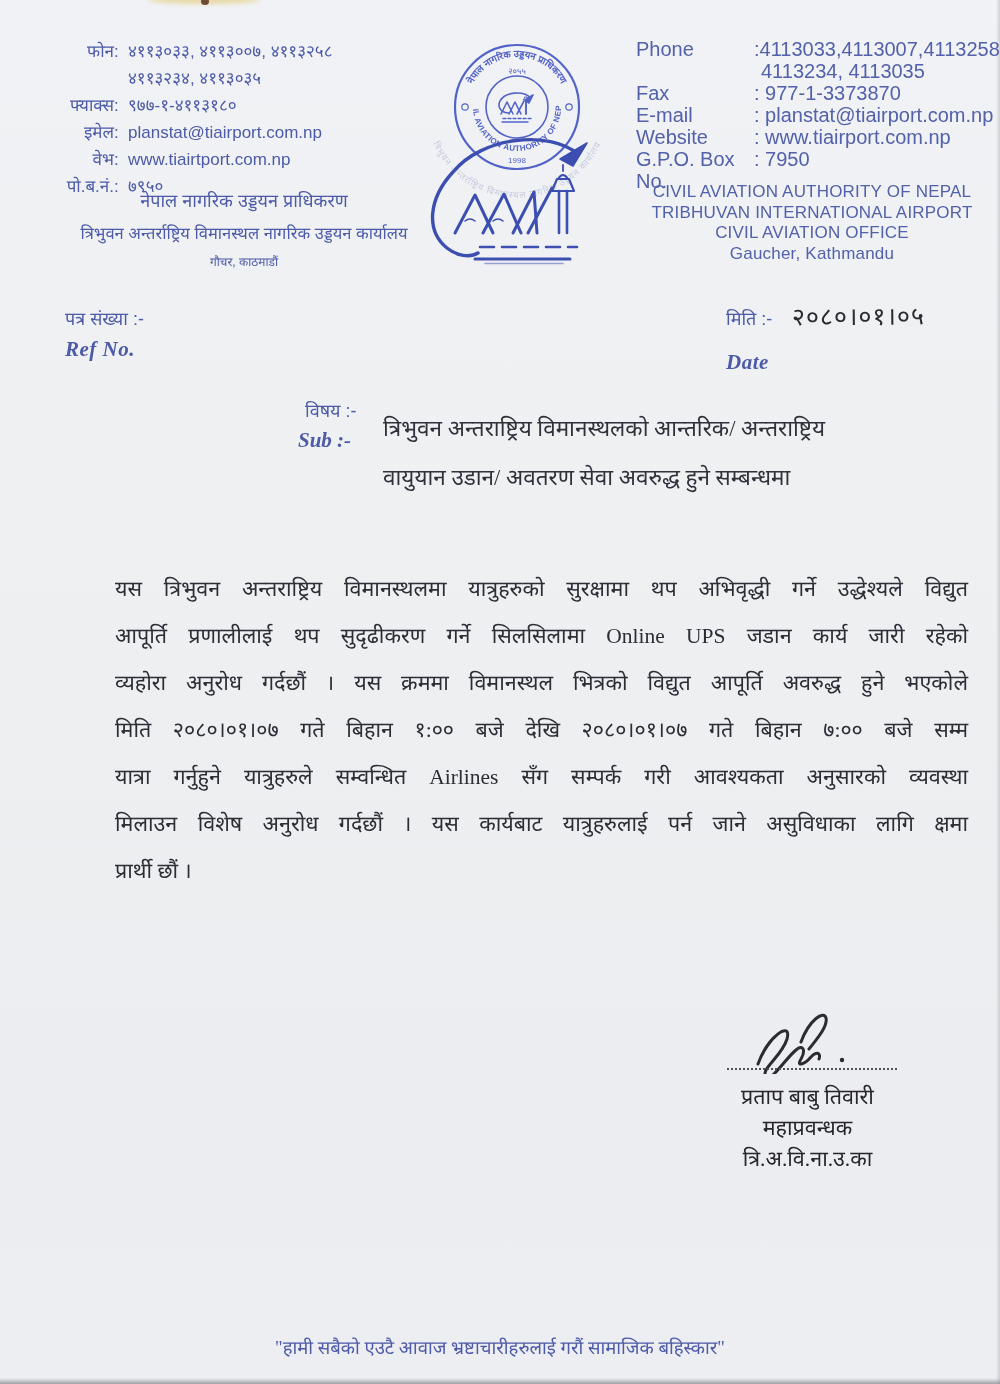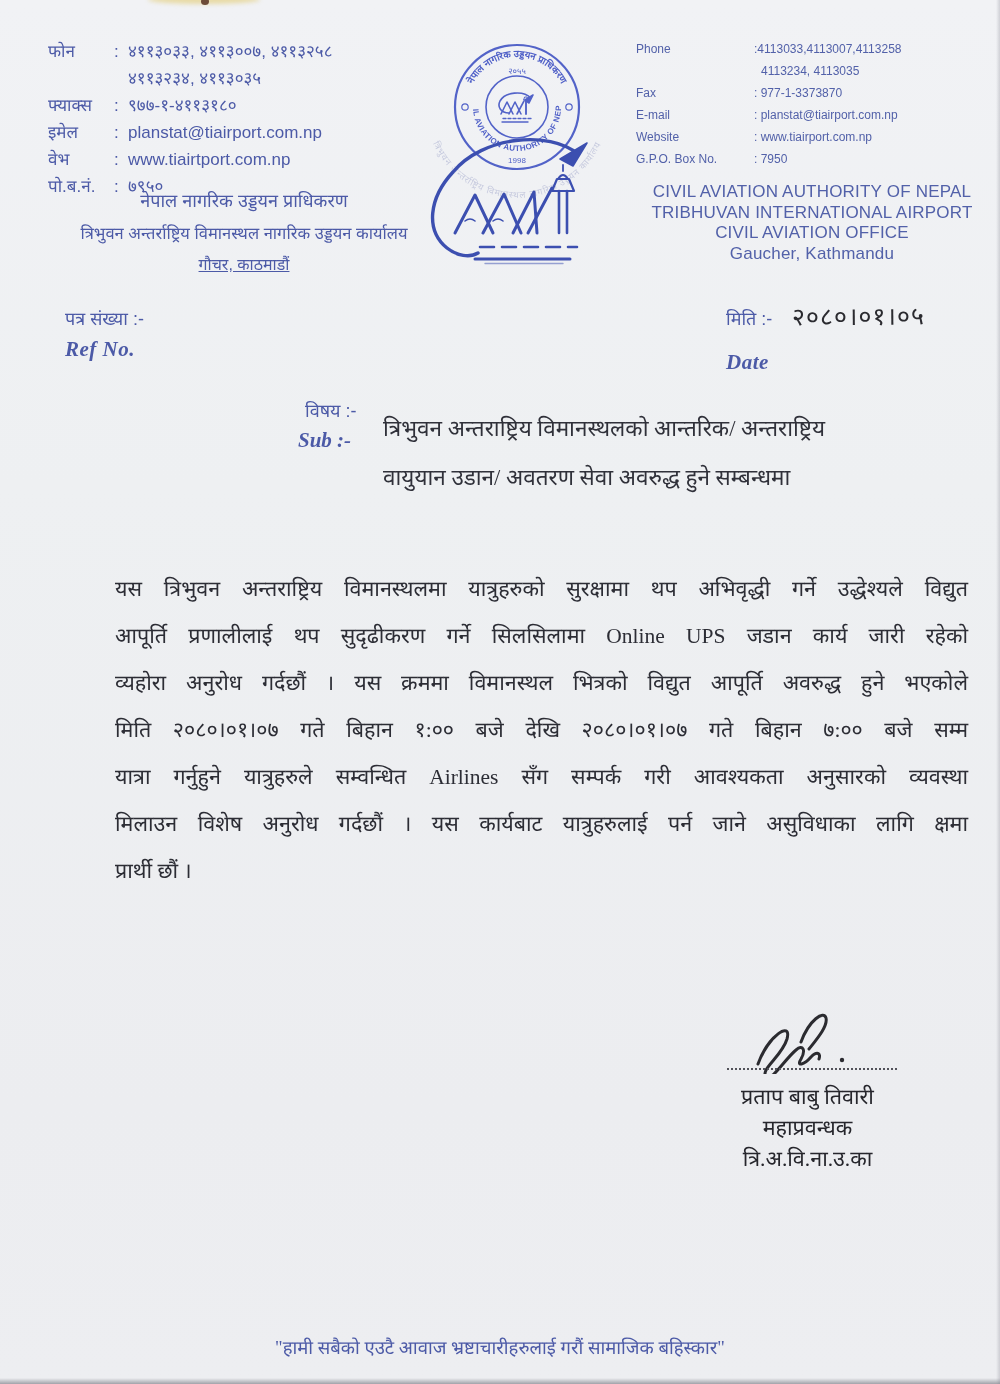--- a/index.html
+++ b/index.html
@@ -12,28 +12,28 @@
   .edge-bottom{position:absolute;left:0;right:0;bottom:0;height:6px;
     background:linear-gradient(to bottom,rgba(110,110,120,0),rgba(100,100,110,.55));}
   .edge-right{position:absolute;top:0;bottom:0;right:0;width:4px;
     background:linear-gradient(to left,rgba(130,130,142,.30),rgba(130,130,142,0));}
   .smudge-top{position:absolute;left:148px;top:-5px;width:112px;height:9px;border-radius:50%;
     background:rgba(222,190,70,.45);filter:blur(2px);}
   .speck-top{position:absolute;left:201px;top:-2px;width:8px;height:7px;border-radius:50%;
     background:#6d4b38;}
   .contact-left{position:absolute;left:48px;top:38px;font-size:17px;line-height:27px;color:#4c5aa7;}
   .crow{display:flex;}
-  .crow .clbl{width:66px;flex:none;}
+  .crow .clbl{width:66px;flex:none;text-align:right;}
   .crow .csep{width:14px;flex:none;}
   .crow .cval{white-space:nowrap;}
   .org-left{position:absolute;left:36px;top:188px;width:416px;text-align:center;color:#4c5aa7;}
   .org-left .l1{font-size:18px;margin-bottom:9px;}
   .org-left .l2{font-size:16.5px;margin-bottom:9px;}
-  .org-left .l3{font-size:16px;text-decoration:underline;}
-  .contact-right{position:absolute;left:636px;top:38px;font-size:12px;line-height:22px;color:#5261a9;}
+  .org-left .l3{font-size:12px;}
+  .contact-right{position:absolute;left:636px;top:38px;font-size:20px;line-height:22px;color:#5261a9;}
   .rrow{display:flex;}
   .rrow .rlbl{width:118px;flex:none;}
   .rrow .rval{white-space:nowrap;}
   .org-right{position:absolute;left:628px;top:182px;width:368px;text-align:center;
     font-size:17px;line-height:20.5px;color:#5261a9;letter-spacing:.2px;}
   
   .script{font-family:"Liberation Serif", serif;font-style:italic;font-weight:bold;}
   .ref-block{position:absolute;left:50px;top:306px;color:#4c5aa7;margin-left:15px;}
   .ref-np{font-size:18px;}
   .ref-en{font-size:21px;margin-top:7px;letter-spacing:.5px;}

